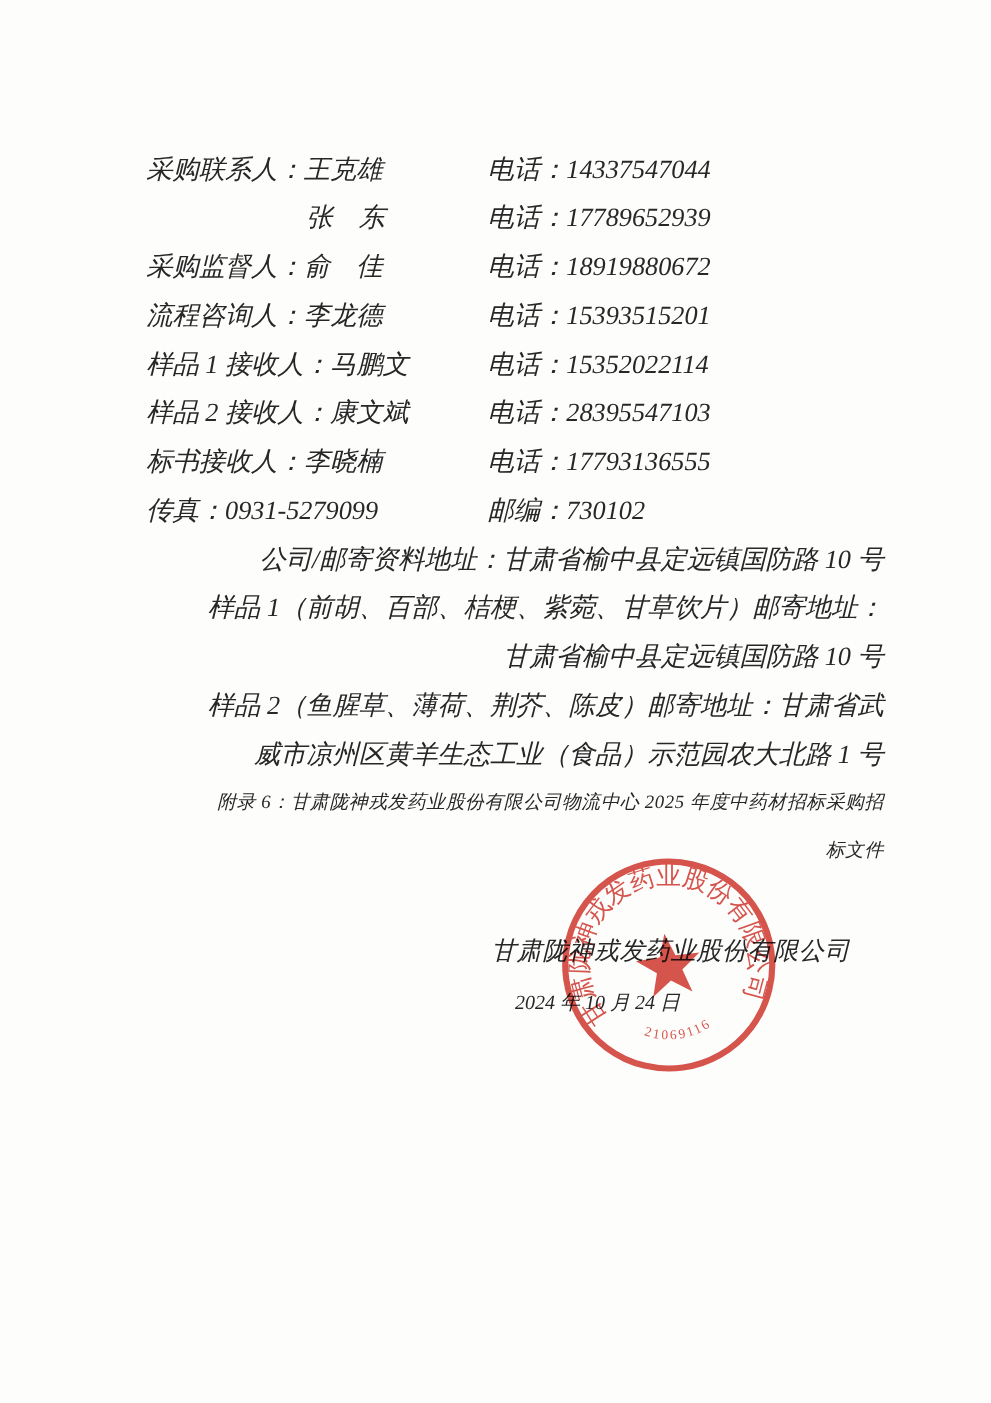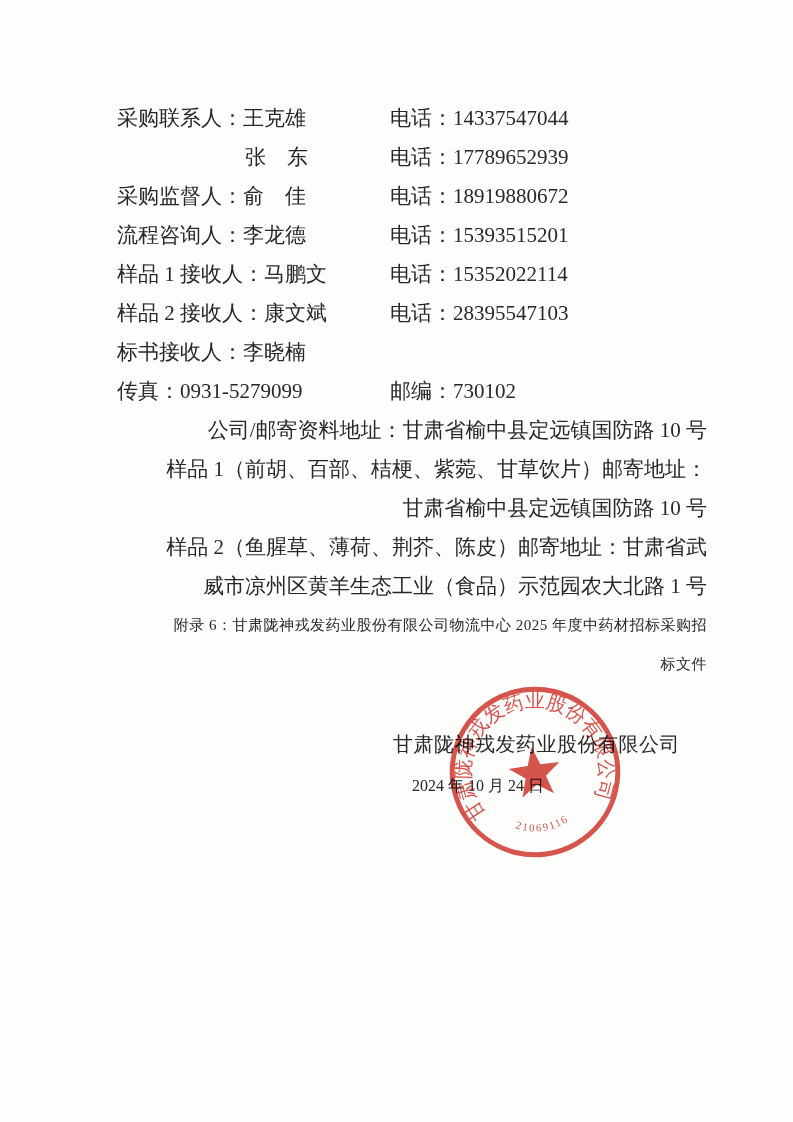--- a/index.html
+++ b/index.html
@@ -10,22 +10,23 @@
   }
   .page {
     position: relative;
     width: 793px; height: 1122px;
     background: #fdfdfc;
     overflow: hidden;
     color: #272727;
   }
   .content {
     position: absolute;
-    left: 117px; top: 99px;
+    left: 117px; top: 116px;
     width: 590px;
+    font-style: italic;
   }
   .crow {
     position: relative;
     height: 39px; line-height: 39px;
     font-size: 21px;
     white-space: nowrap;
   }
   .cname.indent { padding-left: 128px; }
   .cphone {
     position: absolute; left: 273px; top: 0;
@@ -94,20 +95,21 @@
       <span class="cphone"><span>电话：</span><span>15352022114</span></span>
     </div>
 
     <div class="crow">
       <span class="clabel">样品 2 接收人：</span><span class="cname">康文斌</span>
       <span class="cphone"><span>电话：</span><span>28395547103</span></span>
     </div>
 
     <div class="crow">
       <span class="clabel">标书接收人：</span><span class="cname">李晓楠</span>
+      <span class="cphone"><span>电话：</span><span>17793136555</span></span>
     </div>
 
     <div class="crow">
       <span class="clabel">传真：0931-5279099</span><span class="cname"></span>
       <span class="cphone"><span>邮编：</span><span>730102</span></span>
     </div>
 
     <div class="para">公司/邮寄资料地址：甘肃省榆中县定远镇国防路 10 号</div>
     <div class="para">样品 1（前胡、百部、桔梗、紫菀、甘草饮片）邮寄地址：</div>
     <div class="para">甘肃省榆中县定远镇国防路 10 号</div>

